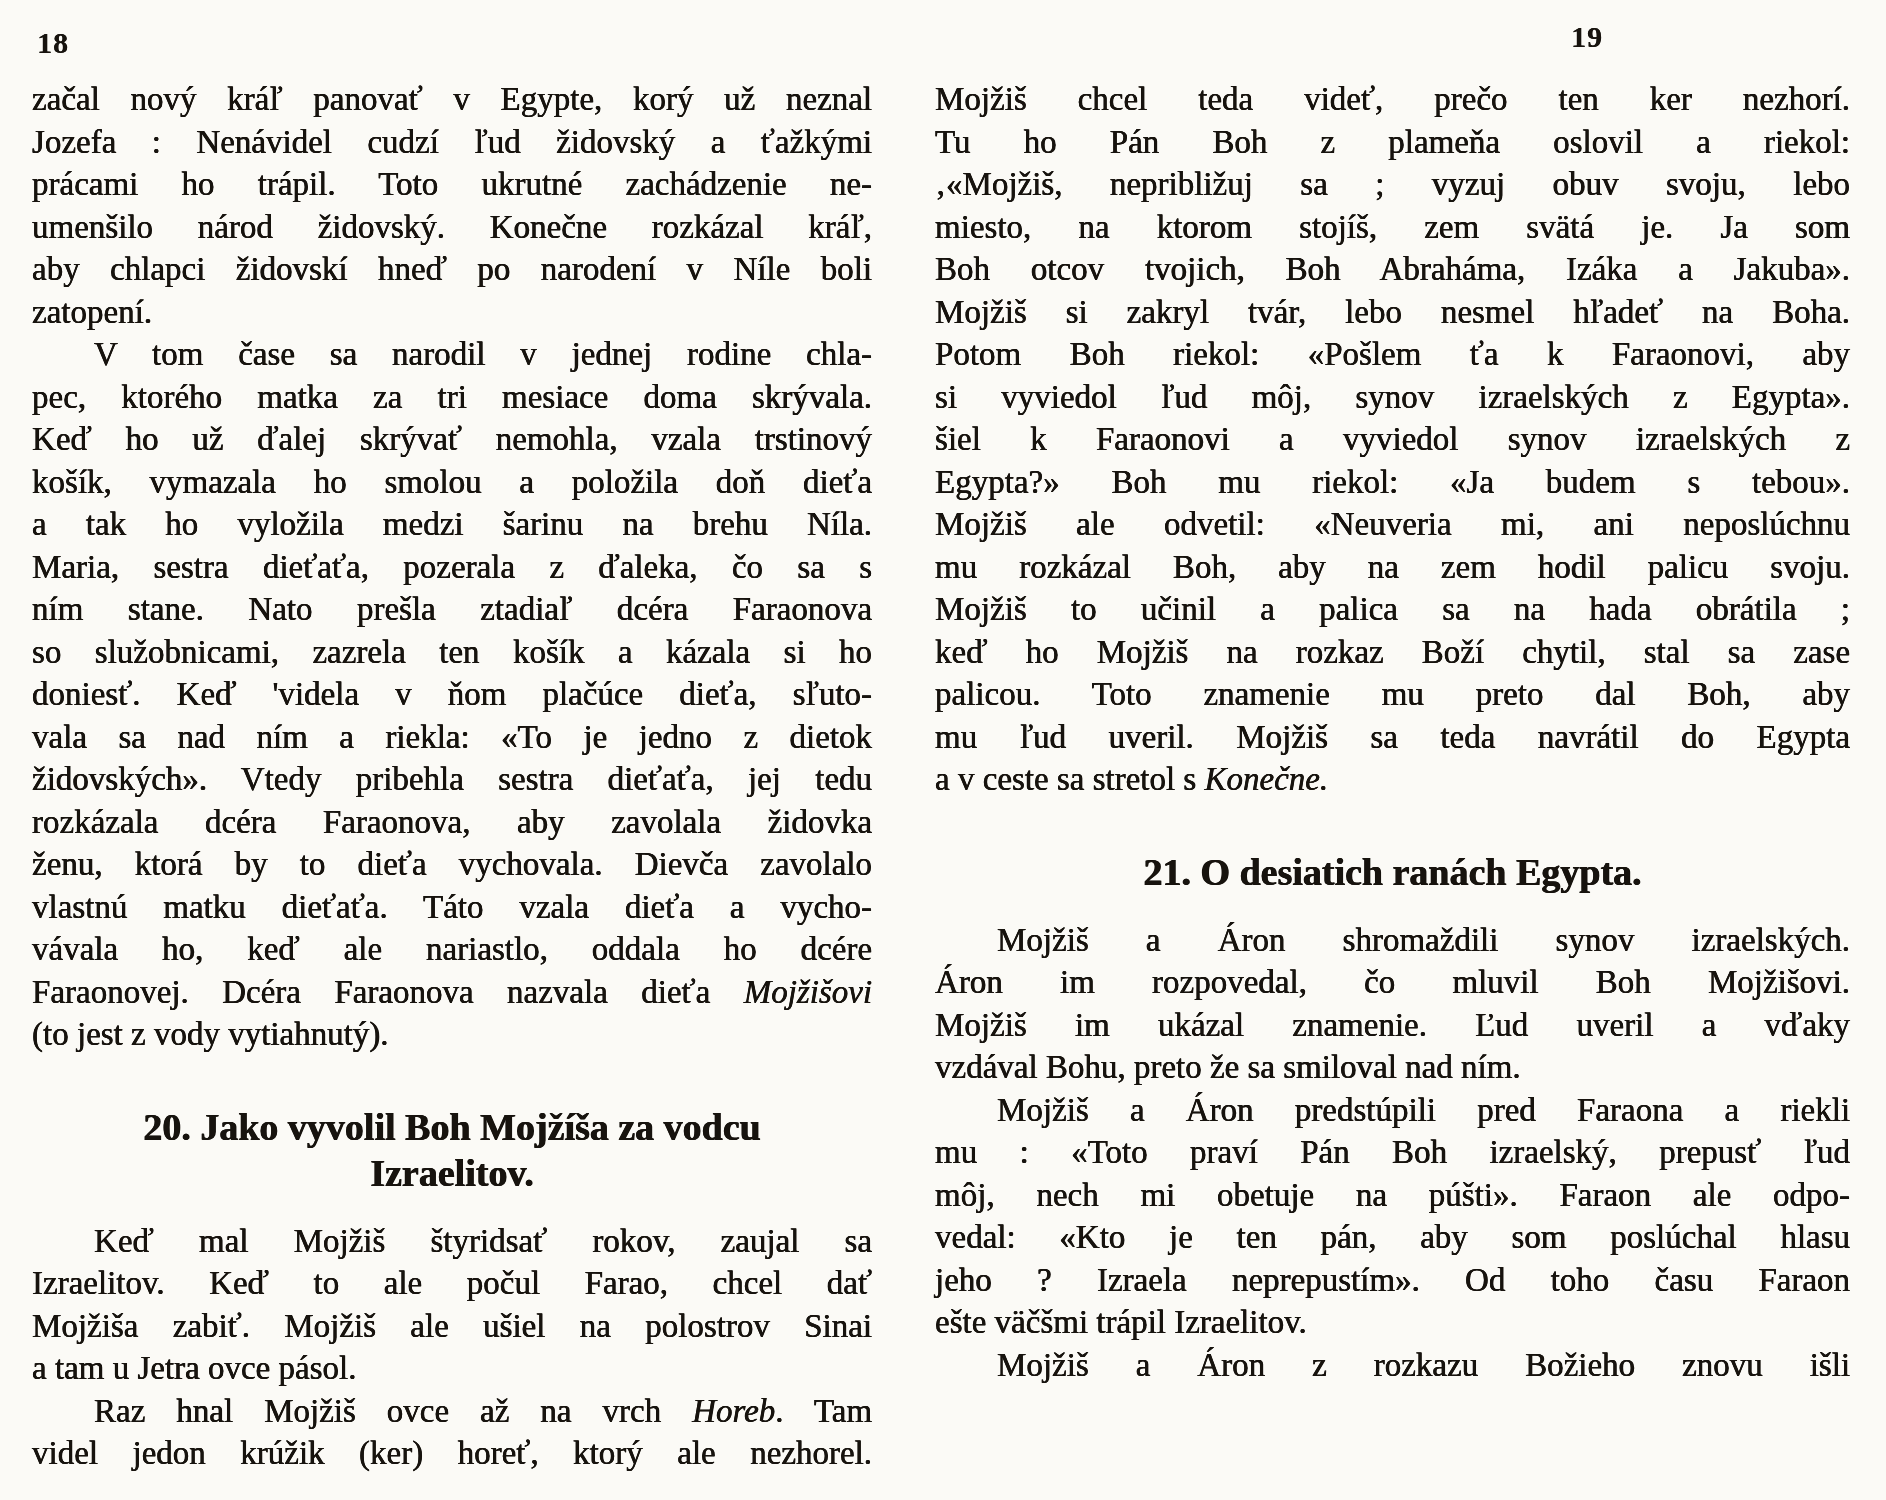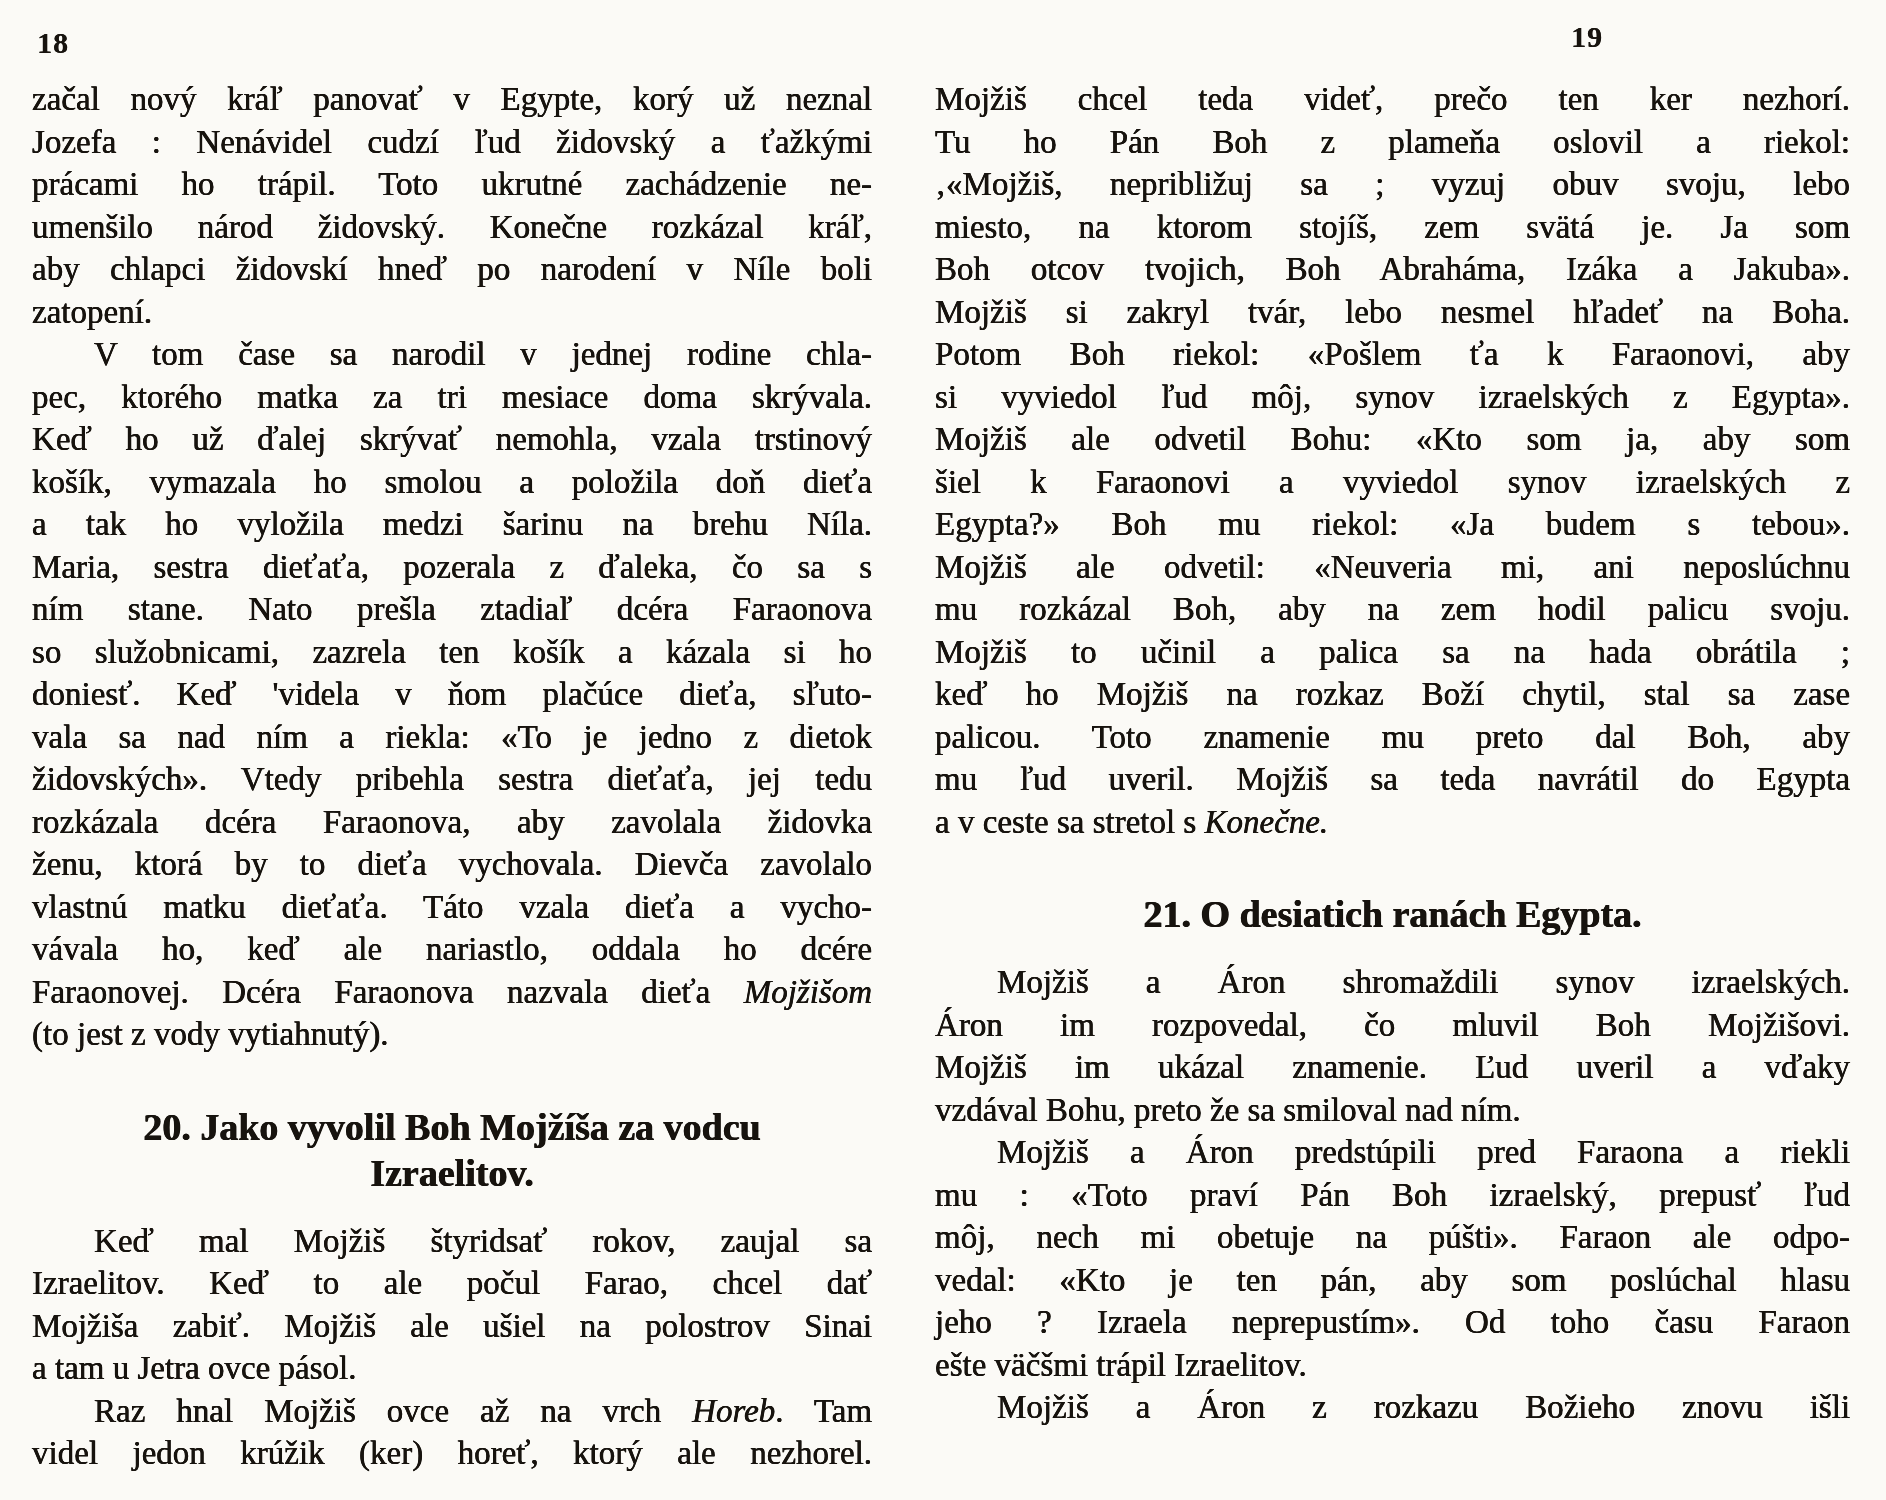--- a/index.html
+++ b/index.html
@@ -66,21 +66,21 @@
         <div class="line just">Maria, sestra dieťaťa, pozerala z ďaleka, čo sa s</div>
         <div class="line just">ním stane. Nato prešla ztadiaľ dcéra Faraonova</div>
         <div class="line just">so služobnicami, zazrela ten košík a kázala si ho</div>
         <div class="line just">doniesť. Keď 'videla v ňom plačúce dieťa, sľuto-</div>
         <div class="line just">vala sa nad ním a riekla: «To je jedno z dietok</div>
         <div class="line just">židovských». Vtedy pribehla sestra dieťaťa, jej tedu</div>
         <div class="line just">rozkázala dcéra Faraonova, aby zavolala židovka</div>
         <div class="line just">ženu, ktorá by to dieťa vychovala. Dievča zavolalo</div>
         <div class="line just">vlastnú matku dieťaťa. Táto vzala dieťa a vycho-</div>
         <div class="line just">vávala ho, keď ale nariastlo, oddala ho dcére</div>
-        <div class="line just"><span>Faraonovej. Dcéra Faraonova nazvala dieťa </span><span class="italic">Mojžišom</span></div>
+        <div class="line just"><span>Faraonovej. Dcéra Faraonova nazvala dieťa </span><span class="italic">Mojžišovi</span></div>
         <div class="line">(to jest z vody vytiahnutý).</div>
       </div>
       <div class="heading">
         <div>20. Jako vyvolil Boh Mojžíša za vodcu</div>
         <div>Izraelitov.</div>
       </div>
       <div class="paragraph">
         <div class="line just indent">Keď mal Mojžiš štyridsať rokov, zaujal sa</div>
         <div class="line just">Izraelitov. Keď to ale počul Farao, chcel dať</div>
         <div class="line just">Mojžiša zabiť. Mojžiš ale ušiel na polostrov Sinai</div>
@@ -94,21 +94,20 @@
   <div class="col" id="col-right">
       <div class="paragraph">
         <div class="line just">Mojžiš chcel teda videť, prečo ten ker nezhorí.</div>
         <div class="line just">Tu ho Pán Boh z plameňa oslovil a riekol:</div>
         <div class="line just">‚«Mojžiš, nepribližuj sa ; vyzuj obuv svoju, lebo</div>
         <div class="line just">miesto, na ktorom stojíš, zem svätá je. Ja som</div>
         <div class="line just">Boh otcov tvojich, Boh Abraháma, Izáka a Jakuba».</div>
         <div class="line just">Mojžiš si zakryl tvár, lebo nesmel hľadeť na Boha.</div>
         <div class="line just">Potom Boh riekol: «Pošlem ťa k Faraonovi, aby</div>
         <div class="line just">si vyviedol ľud môj, synov izraelských z Egypta».</div>
-        <div class="line just">Mojžiš ale odvetil Bohu: «Kto som ja, aby som</div>
         <div class="line just">šiel k Faraonovi a vyviedol synov izraelských z</div>
         <div class="line just">Egypta?» Boh mu riekol: «Ja budem s tebou».</div>
         <div class="line just">Mojžiš ale odvetil: «Neuveria mi, ani neposlúchnu</div>
         <div class="line just">mu rozkázal Boh, aby na zem hodil palicu svoju.</div>
         <div class="line just">Mojžiš to učinil a palica sa na hada obrátila ;</div>
         <div class="line just">keď ho Mojžiš na rozkaz Boží chytil, stal sa zase</div>
         <div class="line just">palicou. Toto znamenie mu preto dal Boh, aby</div>
         <div class="line just">mu ľud uveril. Mojžiš sa teda navrátil do Egypta</div>
         <div class="line"><span>a v ceste sa stretol s </span><span class="italic">Konečne.</span></div>
       </div>

